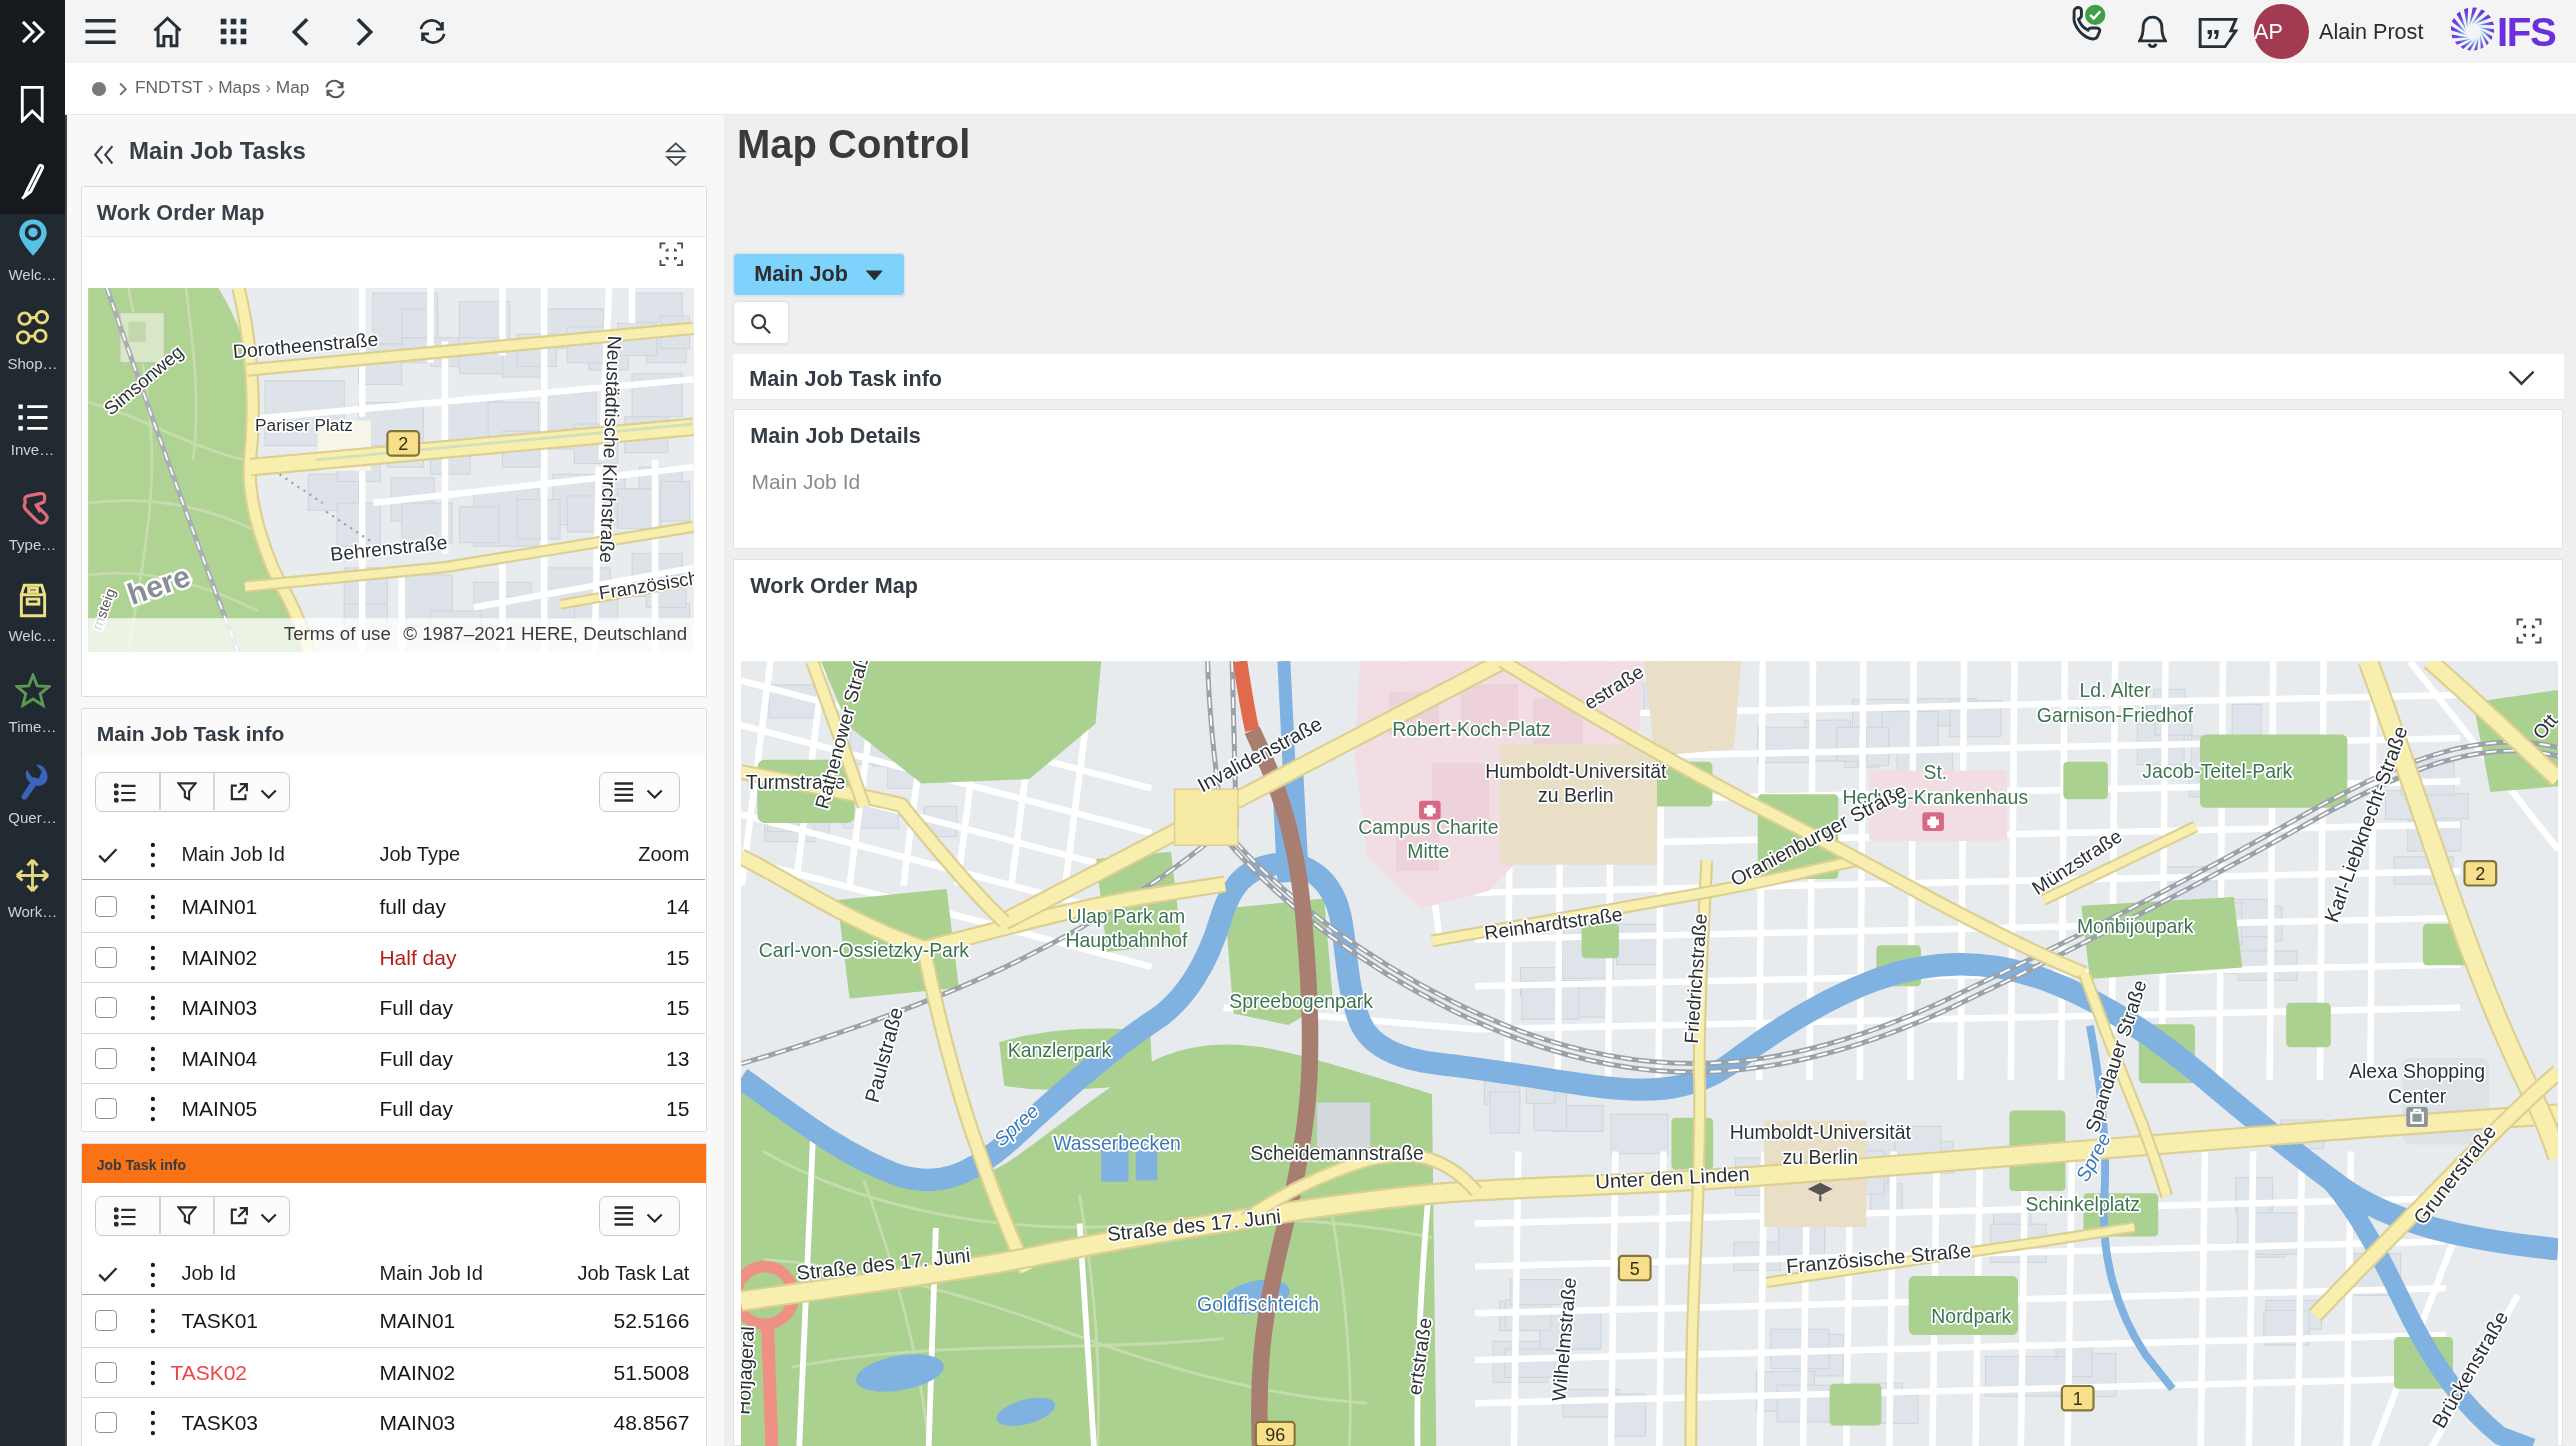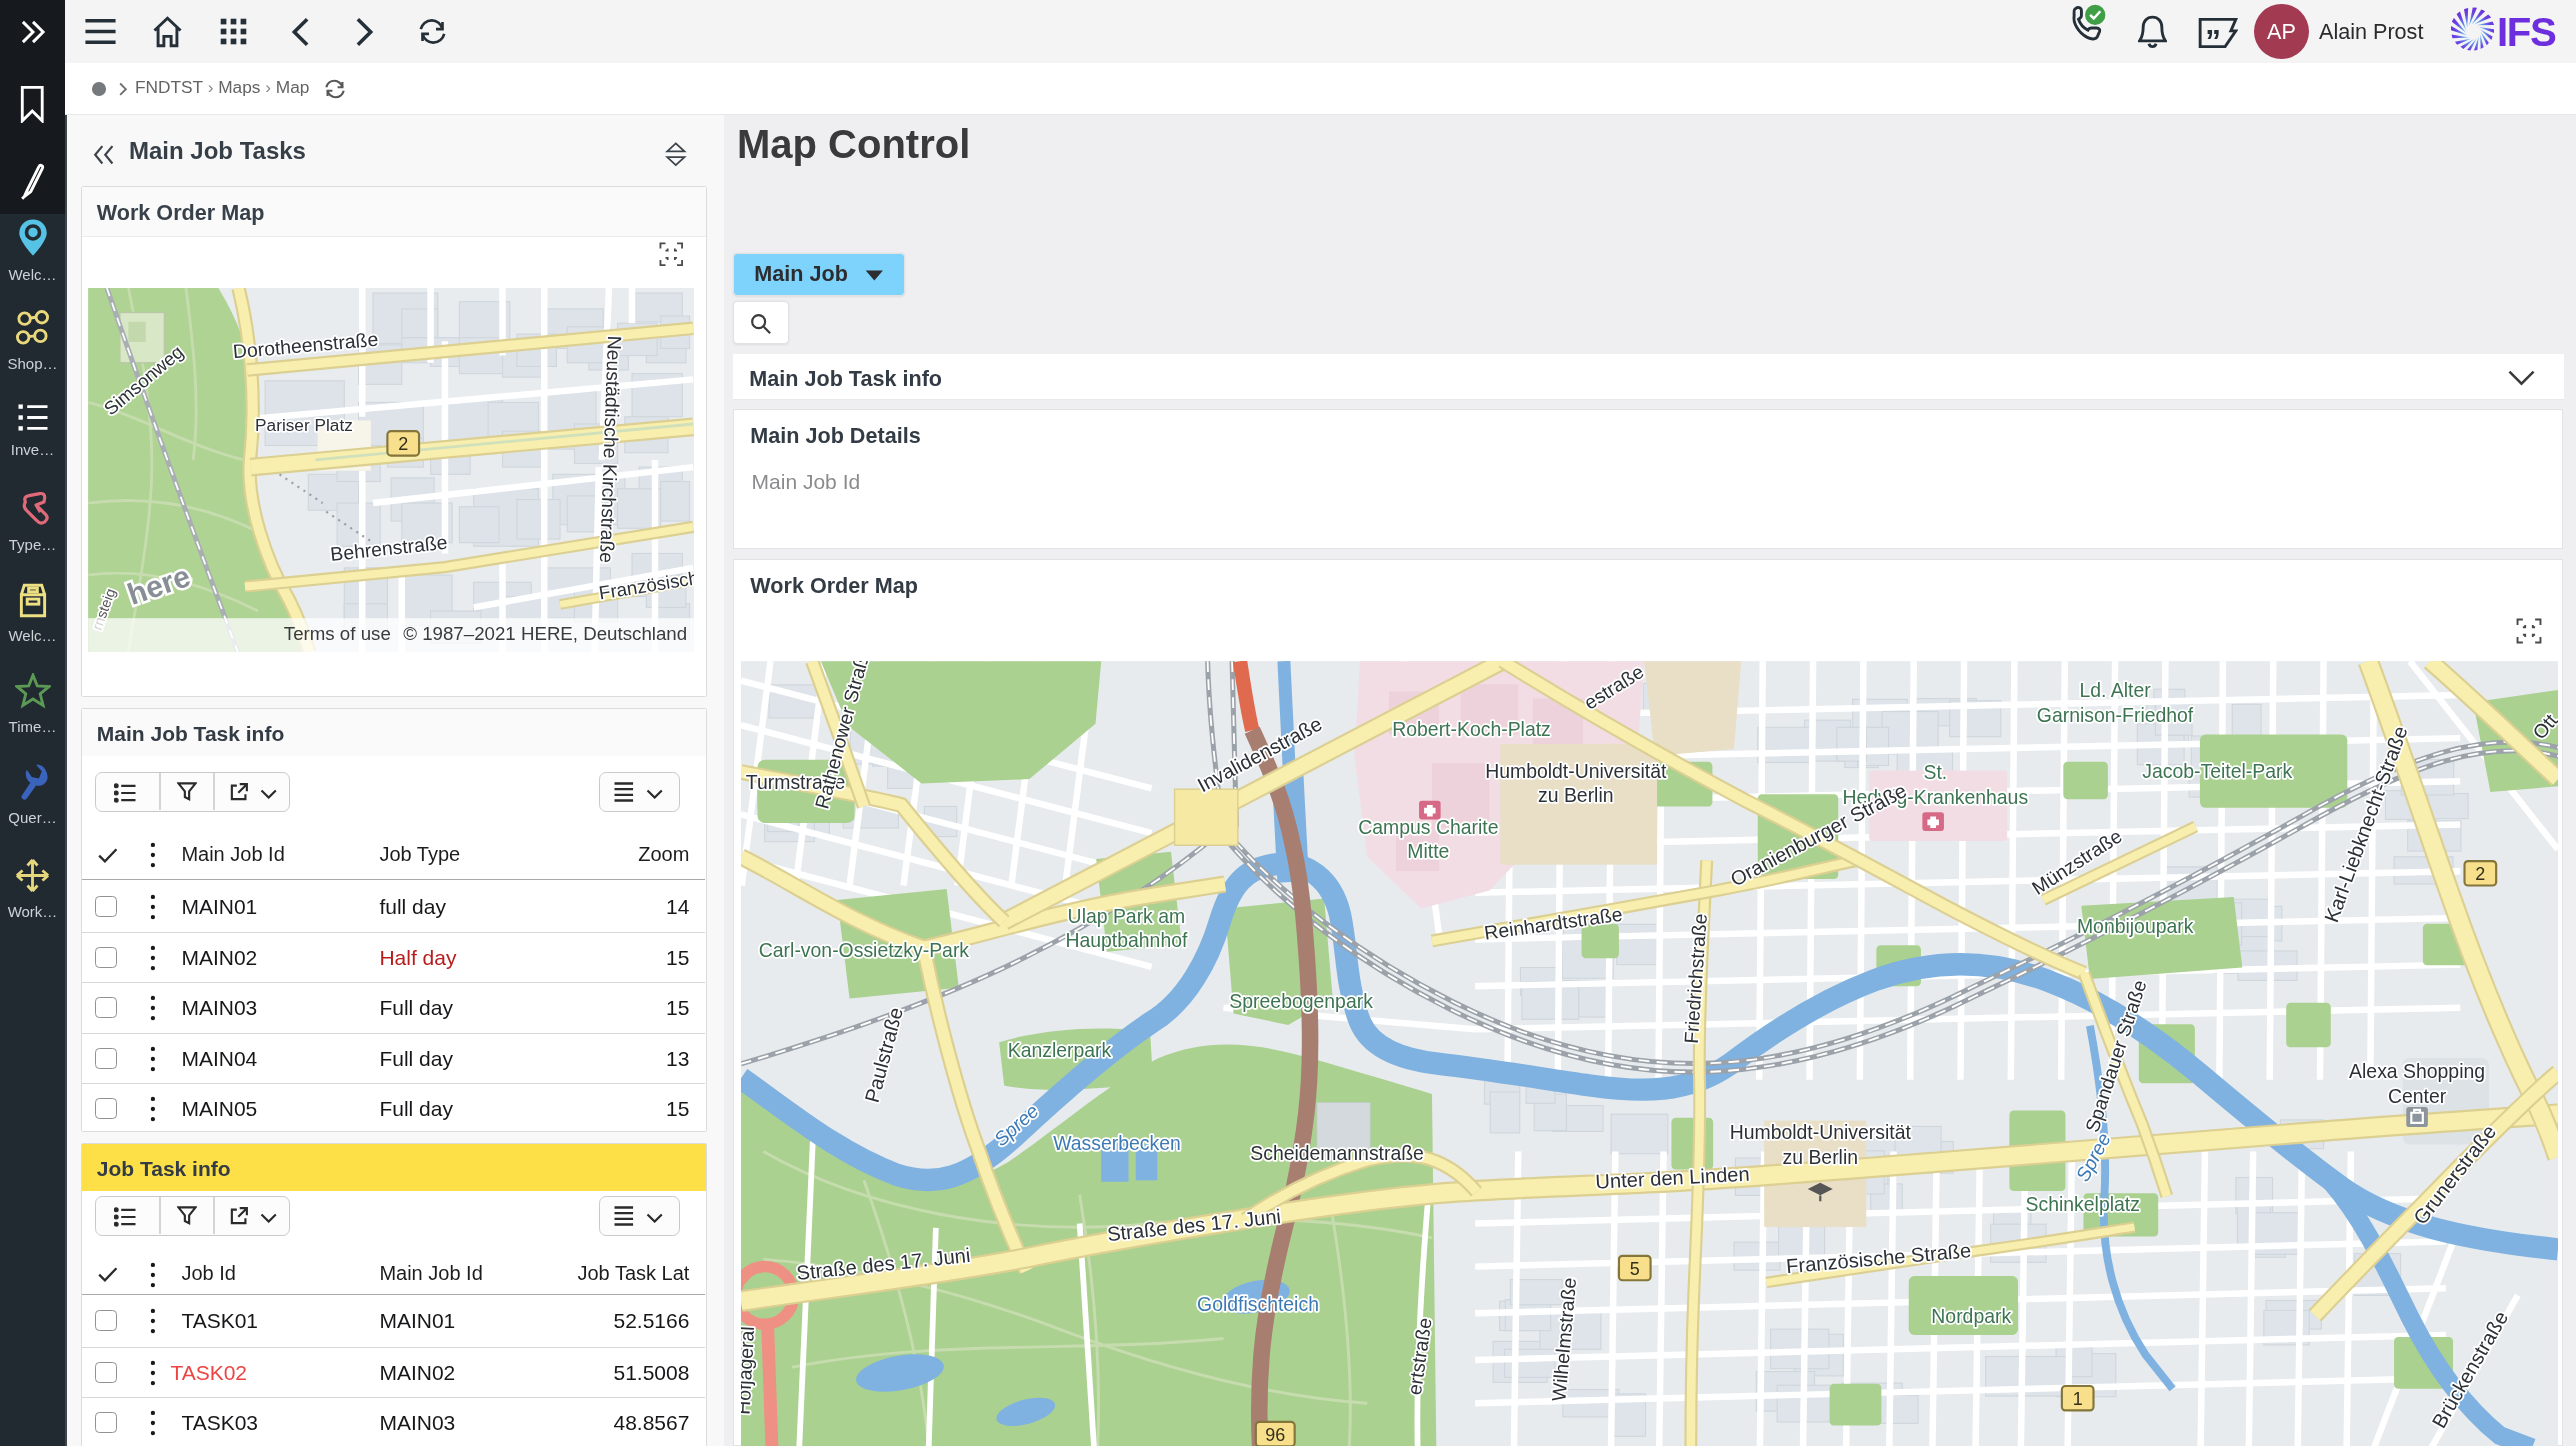--- a/index.html
+++ b/index.html
@@ -57,21 +57,21 @@
       <path d="M36 15 L41 20 L50 10" fill="none" stroke="#fff" stroke-width="3.5"></path>
     </svg>
 <svg class="abs" style="left:2073px;top:15px" width="29" height="33" viewBox="0 0 40 46" fill="none" stroke="#252f37" stroke-width="4">
       <path d="M20 3 C12 3 7 9 7 17 C7 29 4 33 2 36 H38 C36 33 33 29 33 17 C33 9 28 3 20 3 Z"></path>
       <path d="M15 40 C16 43 18 44 20 44 C22 44 24 43 25 40"></path>
     </svg>
 <svg class="abs" style="left:2133px;top:17.3px" width="40" height="32" viewBox="0 0 56 44" fill="none" stroke="#252f37" stroke-width="4">
       <path d="M3 3 H53 L46 19 H53 L38 41 H3 Z" stroke-linejoin="miter"></path>
       <text x="10" y="49" font-size="44" font-weight="bold" fill="#252f37" stroke="none" font-family="Liberation Sans,sans-serif">”</text>
     </svg>
-<div class="abs" style="left:2189px;top:4.3px;width:55px;height:55px;border-radius:50%;background:#a23a52;color:#fff;font-size:21.6px;text-align:center;line-height:55px">AP</div>
+<div class="abs" style="left:2189px;top:4.3px;width:55px;height:55px;border-radius:50%;background:#a23a52;color:#fff;font-size:21.6px;text-align:left;line-height:55px">AP</div>
 <div class="abs" style="left:2254px;top:18.7px;font-size:21.6px;color:#2b2b2d">Alain Prost</div>
 <svg class="abs" style="left:2386px;top:2.9px" width="169" height="56" viewBox="0 0 235 78">
       <defs>
         <radialGradient id="ifsg" gradientUnits="userSpaceOnUse" cx="31" cy="40" r="33">
           <stop offset="0.22" stop-color="#9ad8f5"></stop>
           <stop offset="0.5" stop-color="#5f8fea"></stop>
           <stop offset="0.75" stop-color="#6a46e0"></stop>
           <stop offset="1" stop-color="#6c32df"></stop>
         </radialGradient>
       </defs>
@@ -373,21 +373,21 @@
           <circle cx="4" cy="18" r="3"></circle>
           <circle cx="4" cy="32" r="3"></circle>
         </svg>
         <div class="abs" style="left:99px;top:13px;font-size:21px;color:#17171a">MAIN05</div>
         <div class="abs" style="left:297px;top:13px;font-size:21px;color:#17171a">Full day</div>
         <div class="abs" style="right:16px;top:13px;font-size:21px;color:#17171a">15</div>
       </div>
 </div>
 
 <div class="panelcard" style="top:1028px;height:309px;border-bottom:none">
-  <div class="cardtitle" style="background:#fde047;border-bottom:none;color:#333b44;font-size:21px">Job Task info</div>
+  <div class="cardtitle" style="background:#f97316;border-bottom:none;color:#333b44;font-size:14px">Job Task info</div>
   <div class="abs" style="left:13px;top:52px;width:195px;height:40px;background:#fcfcfc;border:1.4px solid #c9c9cb;border-radius:7.2px">
     <svg class="abs" style="left:17.3px;top:10px" width="23" height="20" viewBox="0 0 32 28" fill="none" stroke="#2b2b2b" stroke-width="3">
           <path d="M10 4 H30 M10 14 H30 M10 24 H30"></path>
           <circle cx="3" cy="4" r="2" fill="#2b2b2b"></circle>
           <circle cx="3" cy="14" r="2" fill="#2b2b2b"></circle>
           <circle cx="3" cy="24" r="2" fill="#2b2b2b"></circle>
         </svg>
     <div class="abs" style="left:63px;top:0;width:1.4px;height:37px;background:#d5d5d7"></div>
     <svg class="abs" style="left:81px;top:9.3px" width="20" height="20" viewBox="0 0 28 28" fill="none" stroke="#2b2b2b" stroke-width="3">
           <path d="M2 2 H26 L17 13 V24 L11 21 V13 Z"></path>

